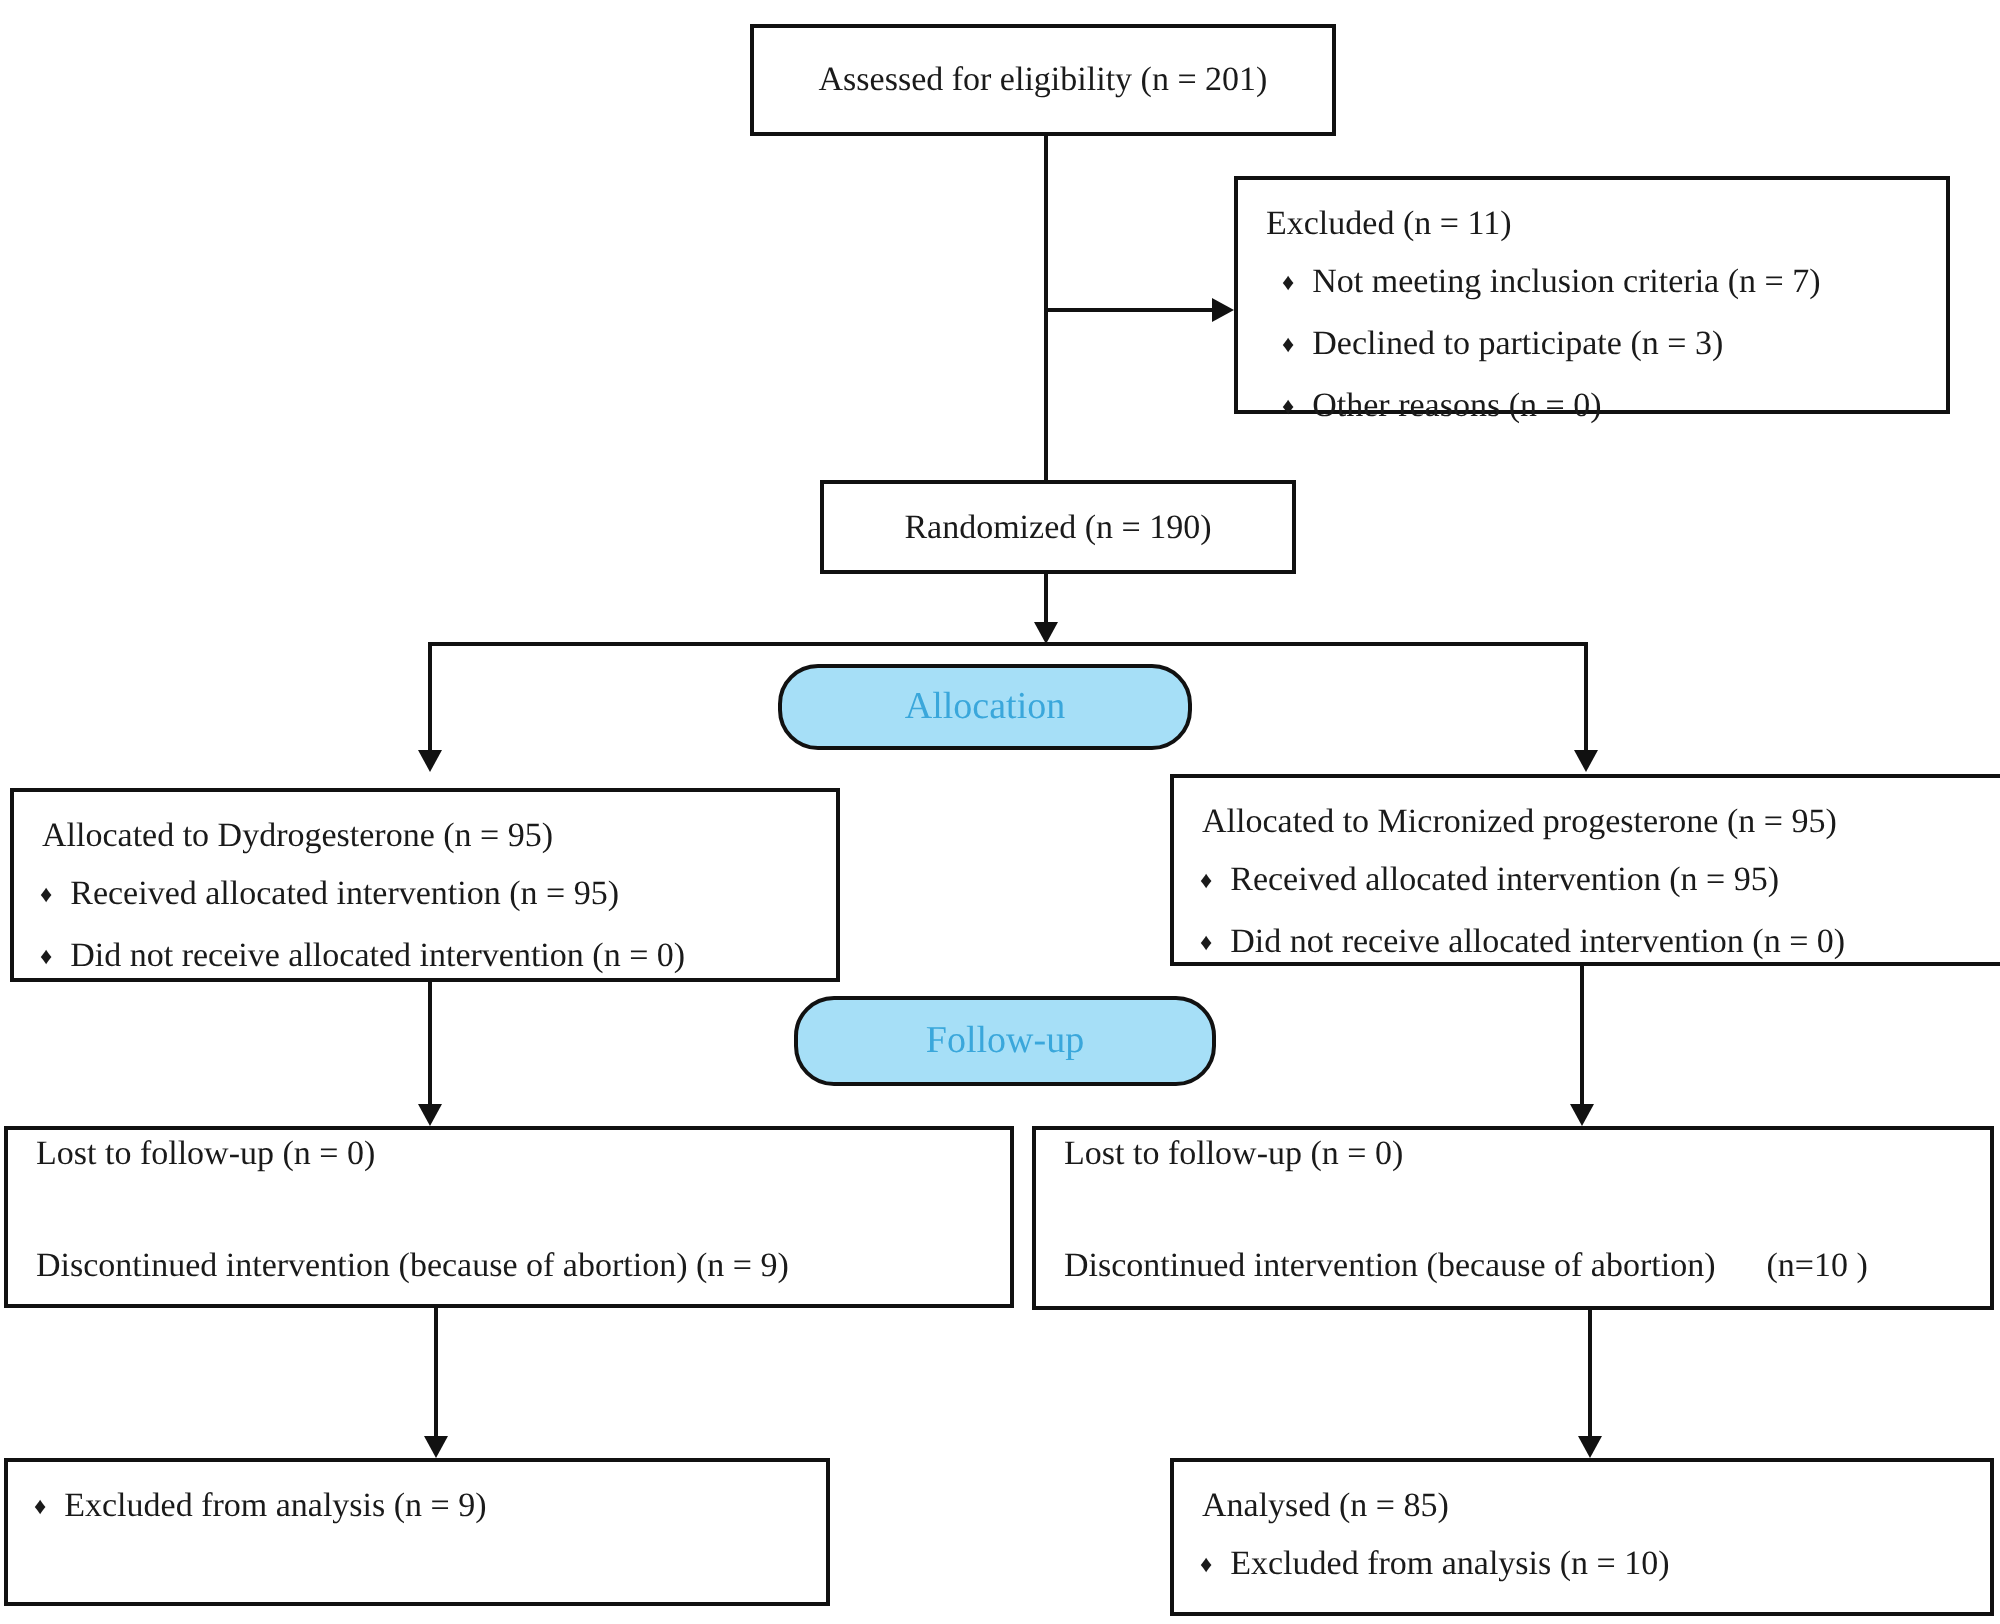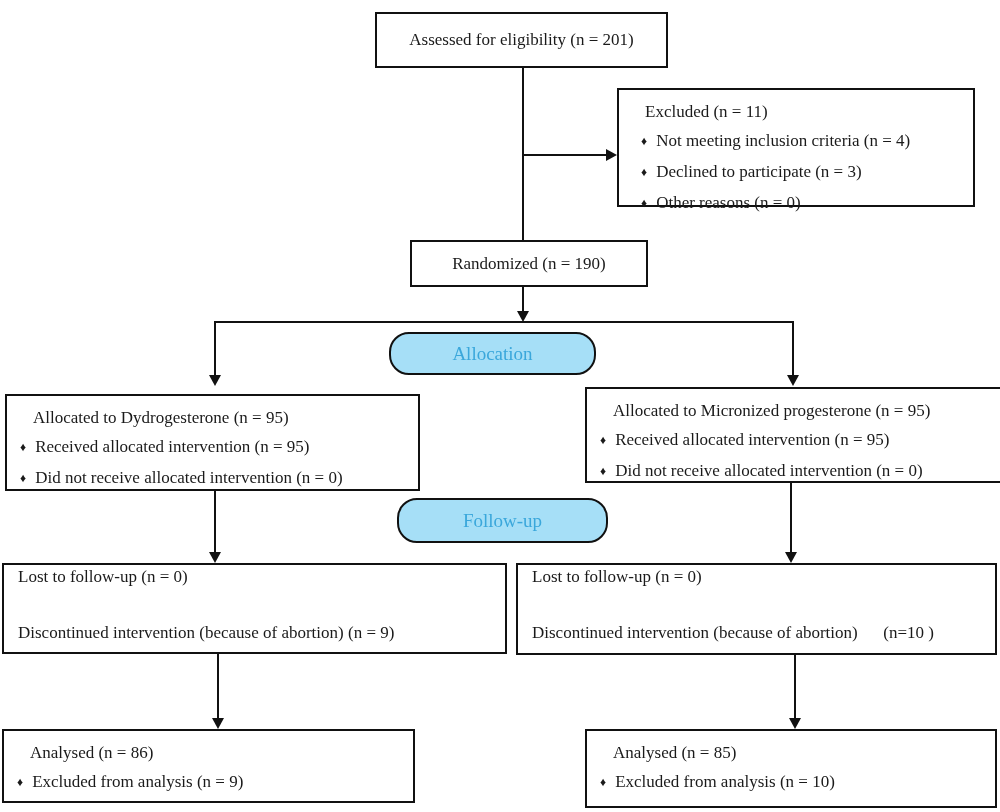--- a/index.html
+++ b/index.html
@@ -21,21 +21,21 @@
   .box{
     position:absolute;
     background:#ffffff;
     border:2px solid #111111;
     box-sizing:border-box;
     font-size:17px;
     z-index:1;
   }
   .center-box{display:flex;align-items:center;justify-content:center;text-align:center;}
   .list-box{padding:7px 8px 4px 0;}
-  .box-title{padding-left:26px;line-height:29px;}
+  .box-title{padding-left:14px;line-height:29px;}
   .bullet-row{display:flex;align-items:baseline;padding-left:22px;line-height:29px;}
   .bullet-row .diamond{font-size:12px;margin-right:9px;position:relative;top:-1px;}
   .alloc .bullet-row{padding-left:13px;}
   .fu-line{padding-left:14px;white-space:pre-wrap;line-height:24px;}
   .fu-line.first{}
   .fu-line.second{margin-top:32px;}
   .stage-pill{
     position:absolute;
     background:var(--stage-fill);
     border:2px solid #111111;
@@ -73,21 +73,21 @@
   </svg>
 
   <div class="box center-box" style="left:375px;top:12px;width:293px;height:56px;">
     <span>Assessed for eligibility (n = 201)</span>
   </div>
 
   <div class="box list-box" style="left:617px;top:88px;width:358px;height:119px;">
     <div class="box-title">Excluded (n = 11)</div>
     <div class="bullet-row">
       <span class="diamond">♦</span>
-      <span>Not meeting inclusion criteria (n = 4)</span>
+      <span>Not meeting inclusion criteria (n = 7)</span>
     </div>
     <div class="bullet-row">
       <span class="diamond">♦</span>
       <span>Declined to participate (n = 3)</span>
     </div>
     <div class="bullet-row">
       <span class="diamond">♦</span>
       <span>Other reasons (n = 0)</span>
     </div>
   </div>
@@ -133,21 +133,20 @@
     <div class="fu-line second">Discontinued intervention (because of abortion) (n = 9)</div>
   </div>
 
   <div class="box" style="left:516px;top:563px;width:481px;height:92px;">
     <div class="fu-line first">Lost to follow-up (n = 0)</div>
     <div class="fu-line second">Discontinued intervention (because of abortion)      (n=10 )</div>
   </div>
 
 
   <div class="box list-box" style="left:2px;top:729px;width:413px;height:74px;">
-    <div class="box-title">Analysed (n = 86)</div>
     <div class="bullet-row" style="padding-left:13px;">
       <span class="diamond">♦</span>
       <span>Excluded from analysis (n = 9)</span>
     </div>
   </div>
 
   <div class="box list-box" style="left:585px;top:729px;width:412px;height:79px;">
     <div class="box-title">Analysed (n = 85)</div>
     <div class="bullet-row" style="padding-left:13px;">
       <span class="diamond">♦</span>

